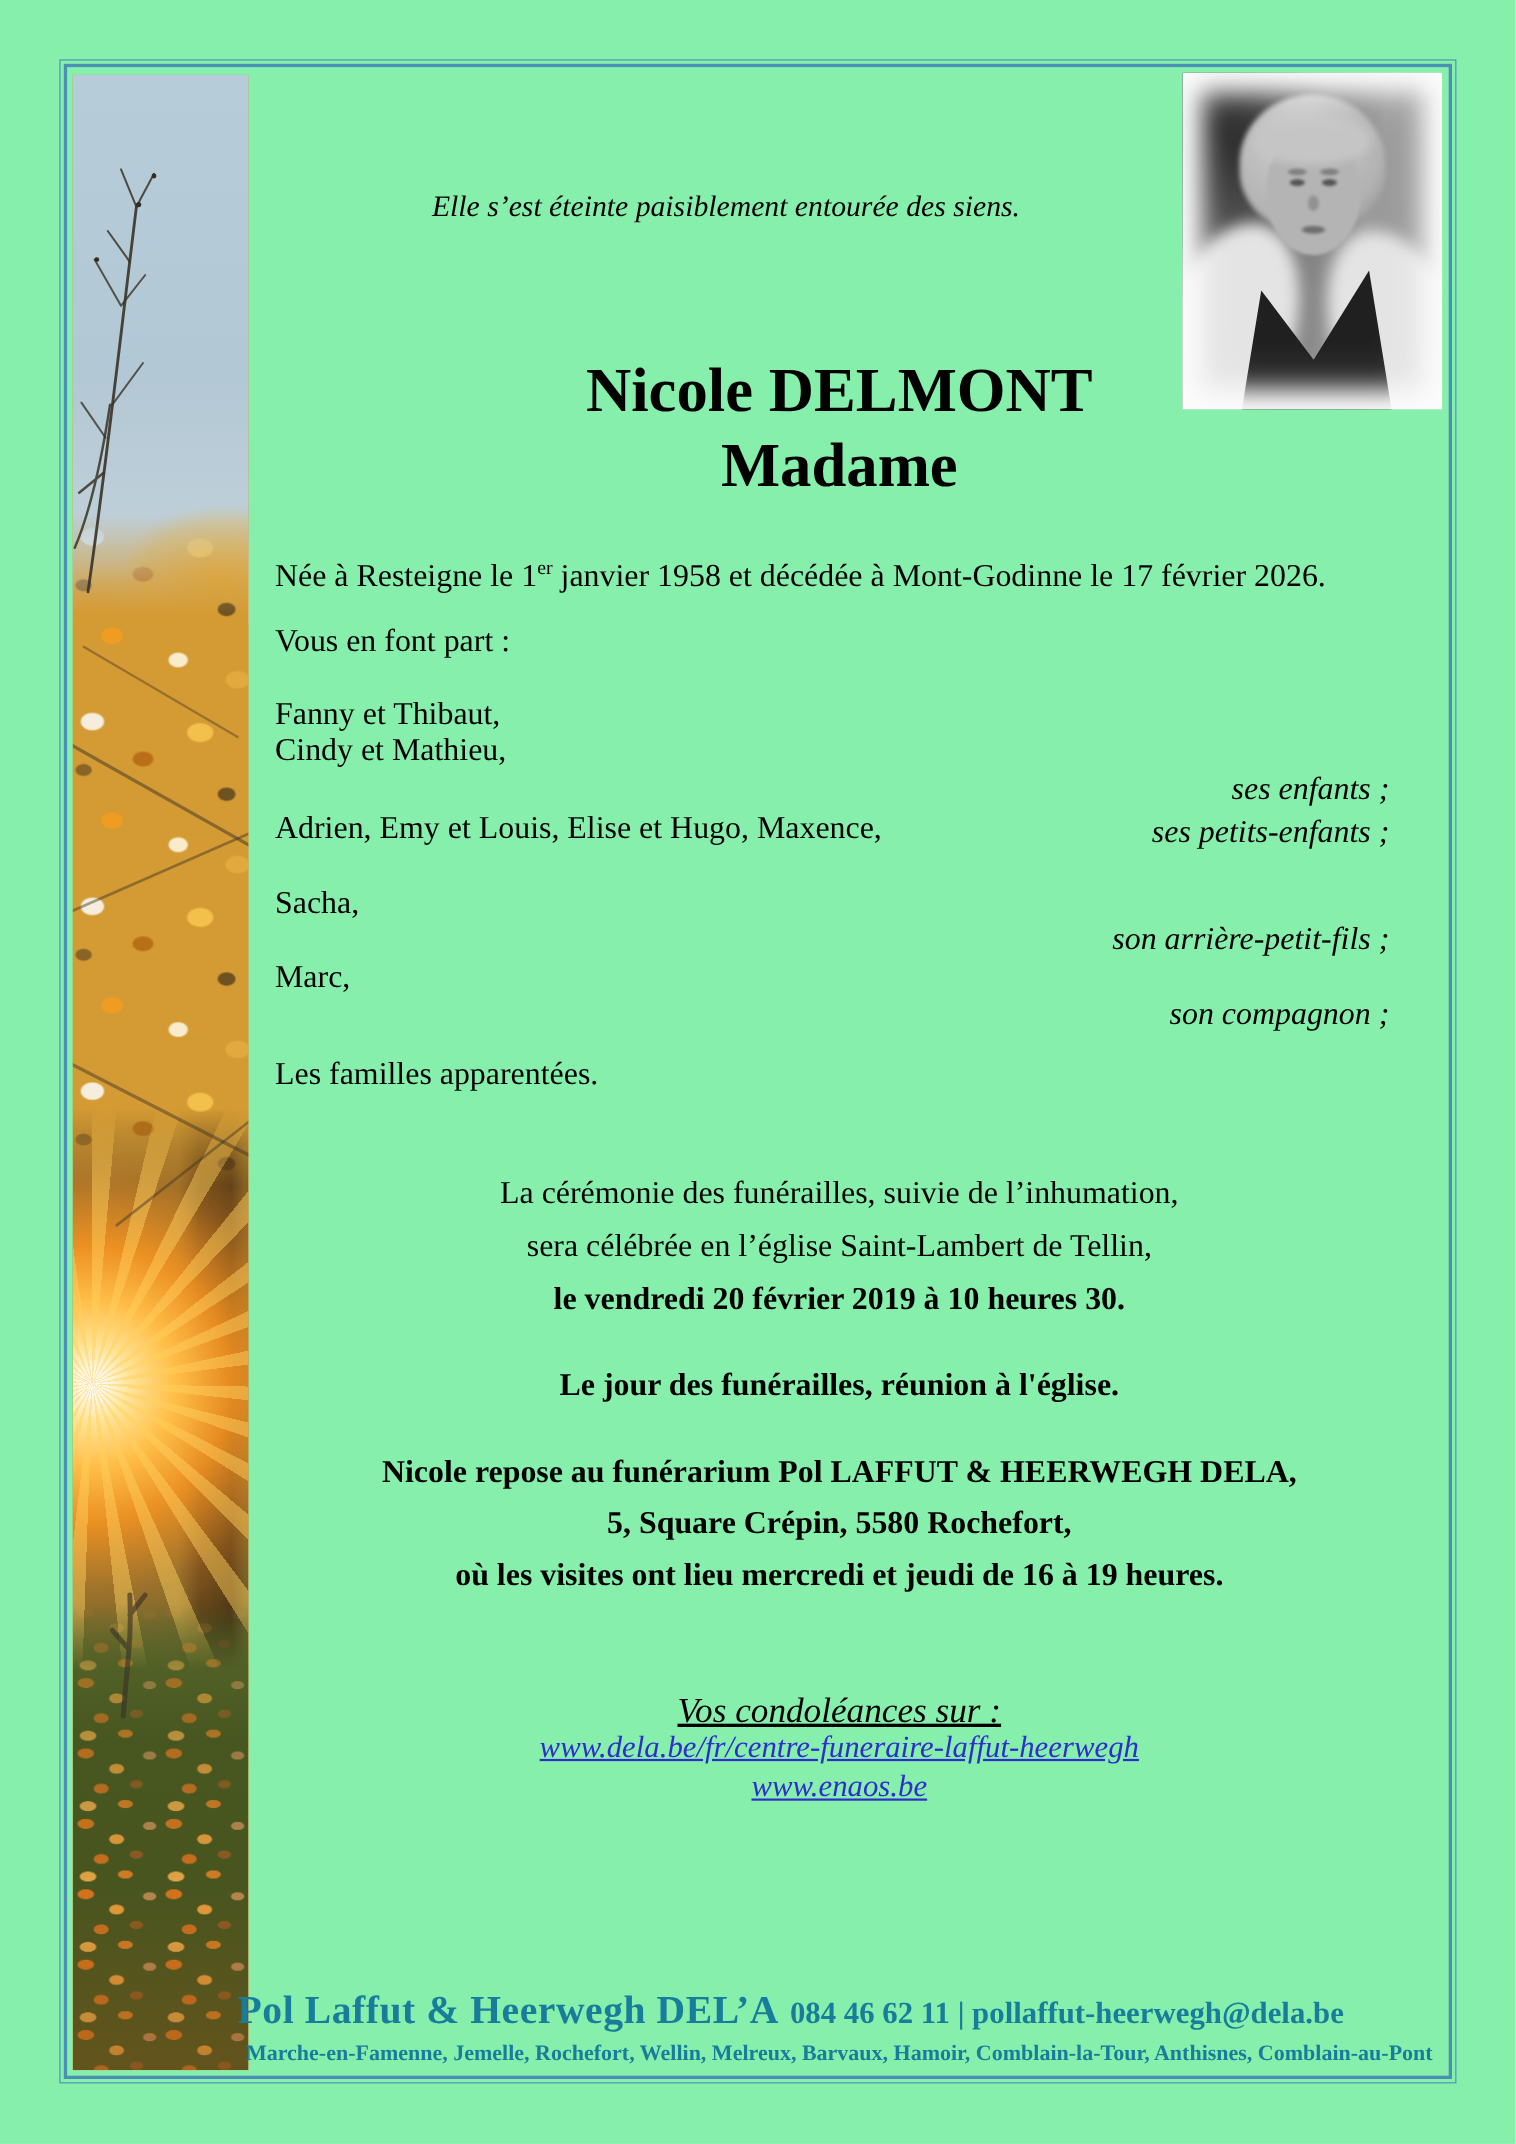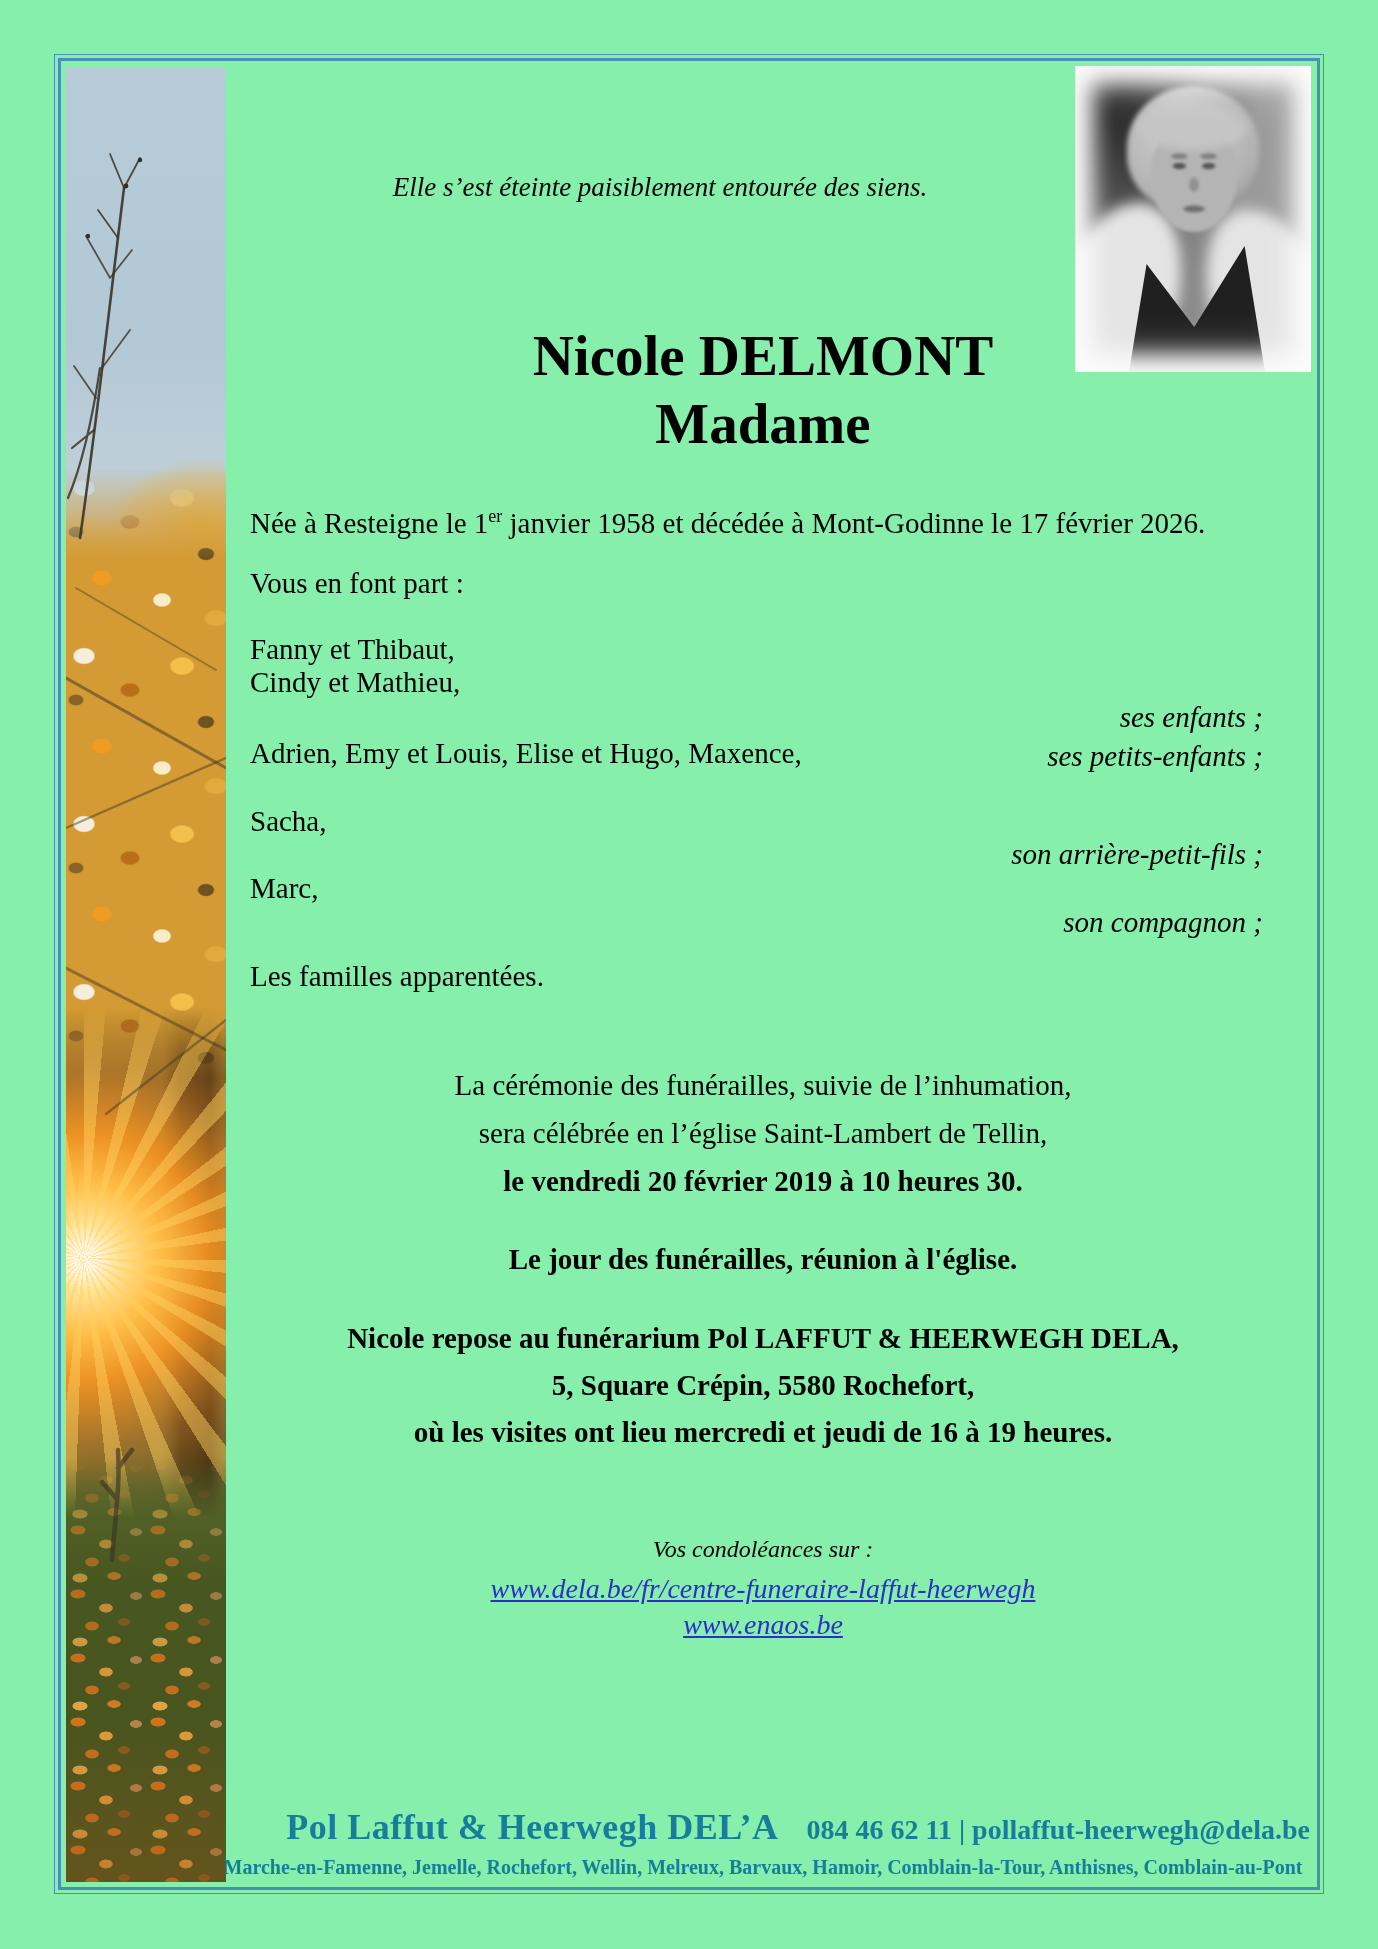--- a/index.html
+++ b/index.html
@@ -110,23 +110,23 @@
   
   .abs{position:absolute;}
   .center-col{left:216px;width:1094px;text-align:center;}
   .opener{left:230px;width:860px;text-align:center;font-style:italic;font-size:27px;}
   .title{font-weight:bold;font-size:57px;line-height:68px;}
   .body-t{font-size:29px;line-height:33px;}
   .leftline{left:250px;}
   .rel{right:115px;font-style:italic;}
   .bold{font-weight:bold;}
   .cer{font-size:29px;}
-  .cond{font-style:italic;font-size:24px;}
+  .cond{font-style:italic;font-size:32px;text-decoration:underline;}
   a.cond-link{color:var(--c-link);text-decoration:underline;font-style:italic;font-size:28px;}
-  .footer-row{left:216px;width:1094px;display:flex;justify-content:flex-end;align-items:baseline;gap:28px;color:var(--c-teal);}
+  .footer-row{left:216px;width:1094px;display:flex;justify-content:flex-start;align-items:baseline;gap:10px;color:var(--c-teal);}
   .footer-brand{font-weight:bold;font-size:36px;letter-spacing:.5px;}
   .footer-contact{font-size:28px;font-weight:bold;}
   .footer-cities{left:216px;width:1094px;text-align:center;color:var(--c-teal);font-size:20px;font-weight:bold;}
   sup{font-size:.62em;}
 </style>
 </head>
 <body>
 
 <div class="page">
 

